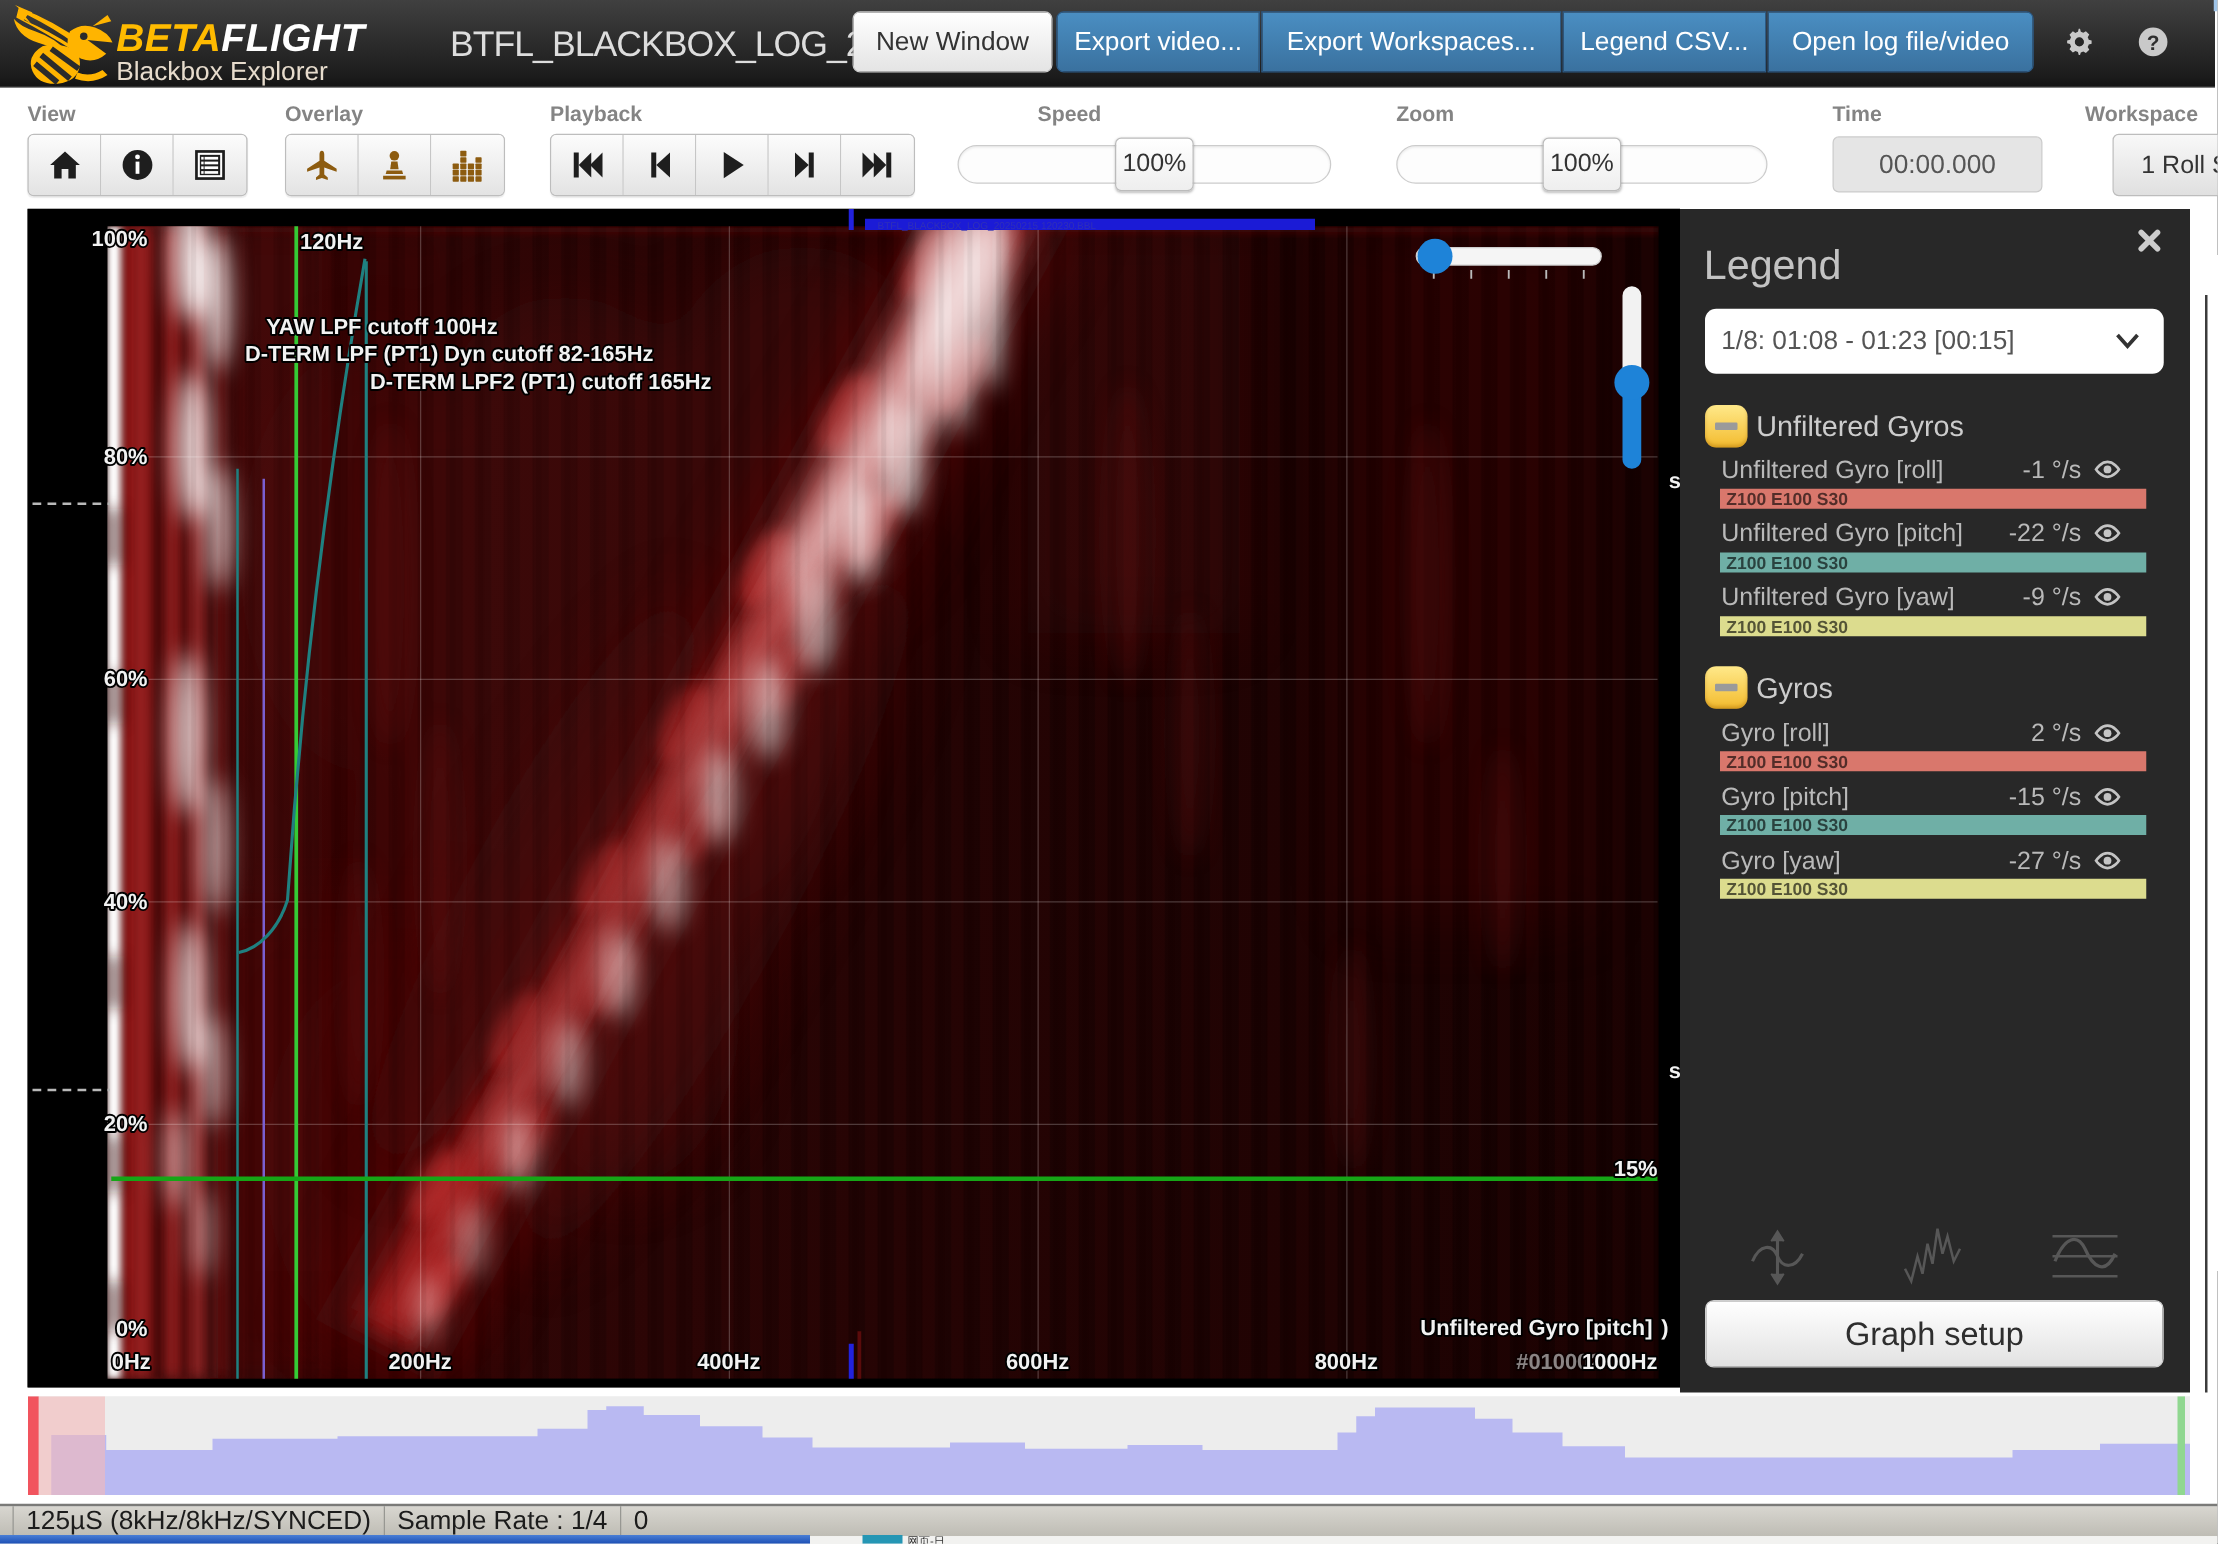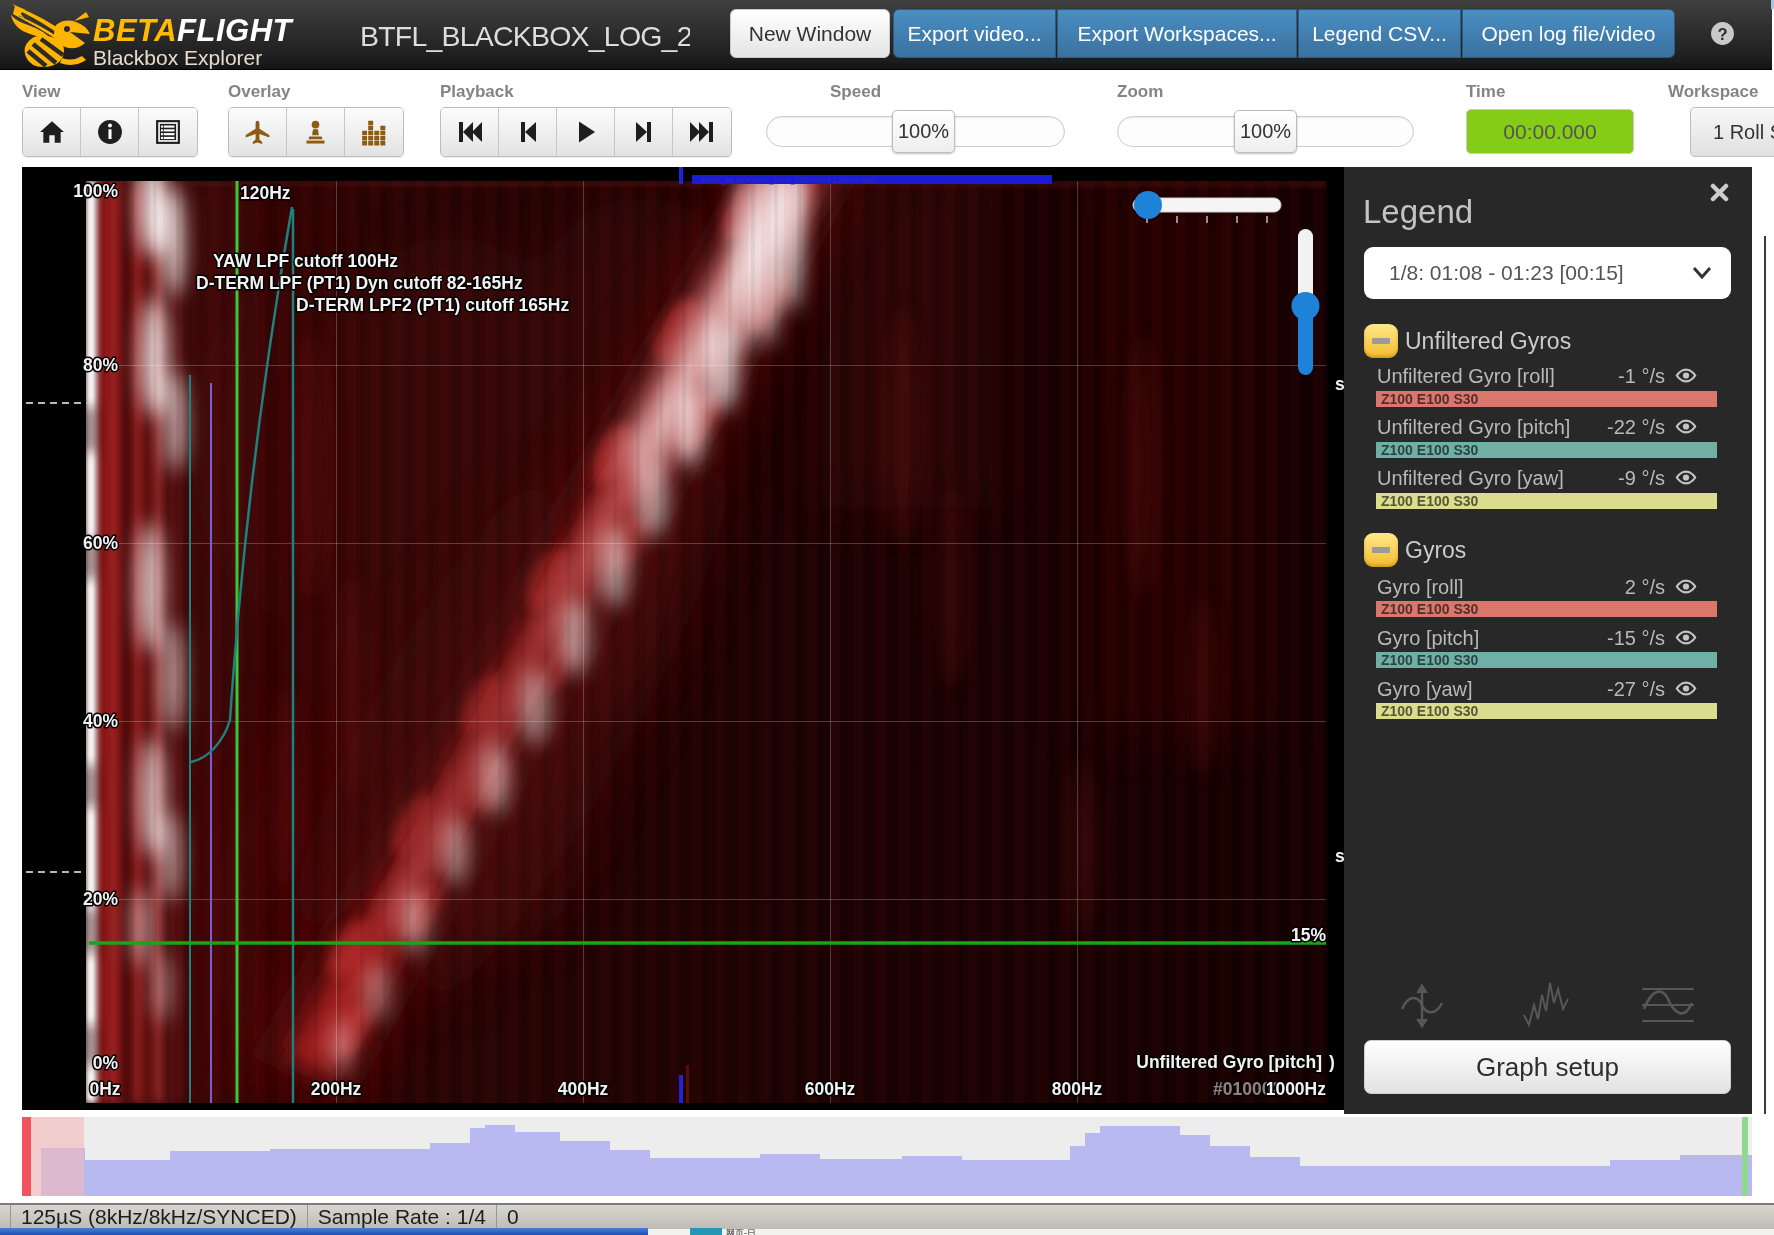--- a/index.html
+++ b/index.html
@@ -10,54 +10,54 @@
   
   #header { position:absolute; left:0; top:0; width:1772px; height:70px;
     background:linear-gradient(#404040,#1c1c1c 88%,#141414);
     border-bottom:1px solid #000; }
   #logo-text { position:absolute; left:93px; top:13px; font-style:italic; font-weight:bold;
     font-size:31px; letter-spacing:0.5px; color:#fff; }
   #logo-text .y { color:#ffbb00; }
   #logo-sub { position:absolute; left:93px; top:46px; font-size:21px; color:#e7dccd; font-weight:normal; }
   #title { position:absolute; left:360px; top:20px; font-size:28.5px; letter-spacing:-0.8px; color:#ddd; white-space:nowrap; width:330px; overflow:hidden;}
   .hbtn { position:absolute; top:9px; height:49px; border-radius:6px; font-size:21px;
-    display:flex; align-items:center; justify-content:center;margin-left:48px; }
+    display:flex; align-items:center; justify-content:center; }
   .hbtn.white { background:linear-gradient(#ffffff,#e4e4e4); color:#333; border:1px solid #c9c9c9; z-index:3;}
   .hbtn.blue  { background:linear-gradient(#4a8ec2,#3a719f); color:#fff; border:1px solid #2c5a85; border-radius:0; z-index:2;}
 
   
   .tlabel { position:absolute; top:82px; font-size:17px; font-weight:bold; color:#848484; }
   .btngrp { position:absolute; top:107px; height:50px; display:flex;
     border:1px solid #bdbdbd; border-radius:5px; overflow:hidden; background:#eee;
     box-shadow:0 1px 1px rgba(0,0,0,0.08);}
   .tbtn { width:58px; height:48px; background:linear-gradient(#fcfcfc,#e3e3e3);
     border-right:1px solid #c6c6c6; display:flex; align-items:center; justify-content:center; }
   .tbtn:last-child { border-right:none; }
   .sld-track { position:absolute; top:116px; height:31px; border:1px solid #ccc; border-radius:16px;
     background:#fdfdfd; box-shadow:inset 0 1px 2px rgba(0,0,0,0.08); }
   .sld-handle { position:absolute; top:110px; height:43px; width:63px; background:linear-gradient(#fff,#eee);
     border:1px solid #bbb; border-radius:5px; box-shadow:0 1px 2px rgba(0,0,0,0.25);
     display:flex; align-items:center; justify-content:center; font-size:20px; color:#333; z-index:2;}
-  #time-box { position:absolute; left:1466px; top:109px; width:168px; height:45px; background:#84cc16;
+  #time-box { position:absolute; left:1466px; top:109px; width:168px; height:45px; background:#e5e5e5;
     border:1px solid #ccc; border-radius:5px; display:flex; align-items:center; justify-content:center;
     font-size:21px; color:#555; }
   #ws-btn { position:absolute; left:1690px; top:107px; width:100px; height:50px;
     background:linear-gradient(#f8f8f8,#e0e0e0); border:1px solid #bdbdbd; border-radius:5px 0 0 5px;
     display:flex; align-items:center; font-size:20px; color:#333; padding-left:22px; white-space:nowrap; overflow:hidden;}
 
   
   #canvas-wrap { position:absolute; left:22px; top:167px; width:1322px; height:943px; background:#000; }
   #sidebar { position:absolute; left:1344px; top:167px; width:408px; height:947px; background:#282828;
     color:#bdbdbd; }
 
   
   #sb-close { position:absolute; right:28px; top:15px; font-size:26px; font-weight:bold; color:#ccc; }
   #sb-title { position:absolute; left:19px; top:26px; font-size:33px; color:#c3c3c3; }
   #sb-select { position:absolute; left:20px; top:80px; width:367px; height:52px; background:#fff;
-    border-radius:9px; display:flex; align-items:center; font-size:21px; color:#555; padding-left:25px; }
+    border-radius:9px; display:flex; align-items:center; font-size:21px; color:#555; padding-left:13px; }
   #sb-select .chev { position:absolute; right:20px; top:14px; font-size:20px; color:#333; }
   .grp-btn { position:absolute; left:20px; width:34px; height:34px; border-radius:9px;
     background:linear-gradient(#ffe98a,#f3bb2e); box-shadow:inset 0 -2px 3px rgba(150,90,0,.35); }
   .grp-btn::after { content:""; position:absolute; left:8px; top:14px; width:18px; height:6px;
     background:#9a9a9a; border-radius:1px; }
   .grp-lbl { position:absolute; left:61px; font-size:23px; color:#ccc; }
   .fname { position:absolute; left:33px; font-size:20px; color:#b9b9b9; }
   .fval  { position:absolute; right:87px; font-size:20px; color:#b9b9b9; }
   .fbar  { position:absolute; left:32px; width:341px; height:16px; font-size:14px; font-weight:bold;
     color:rgba(0,0,0,0.62); padding-left:5px; line-height:16px; }

